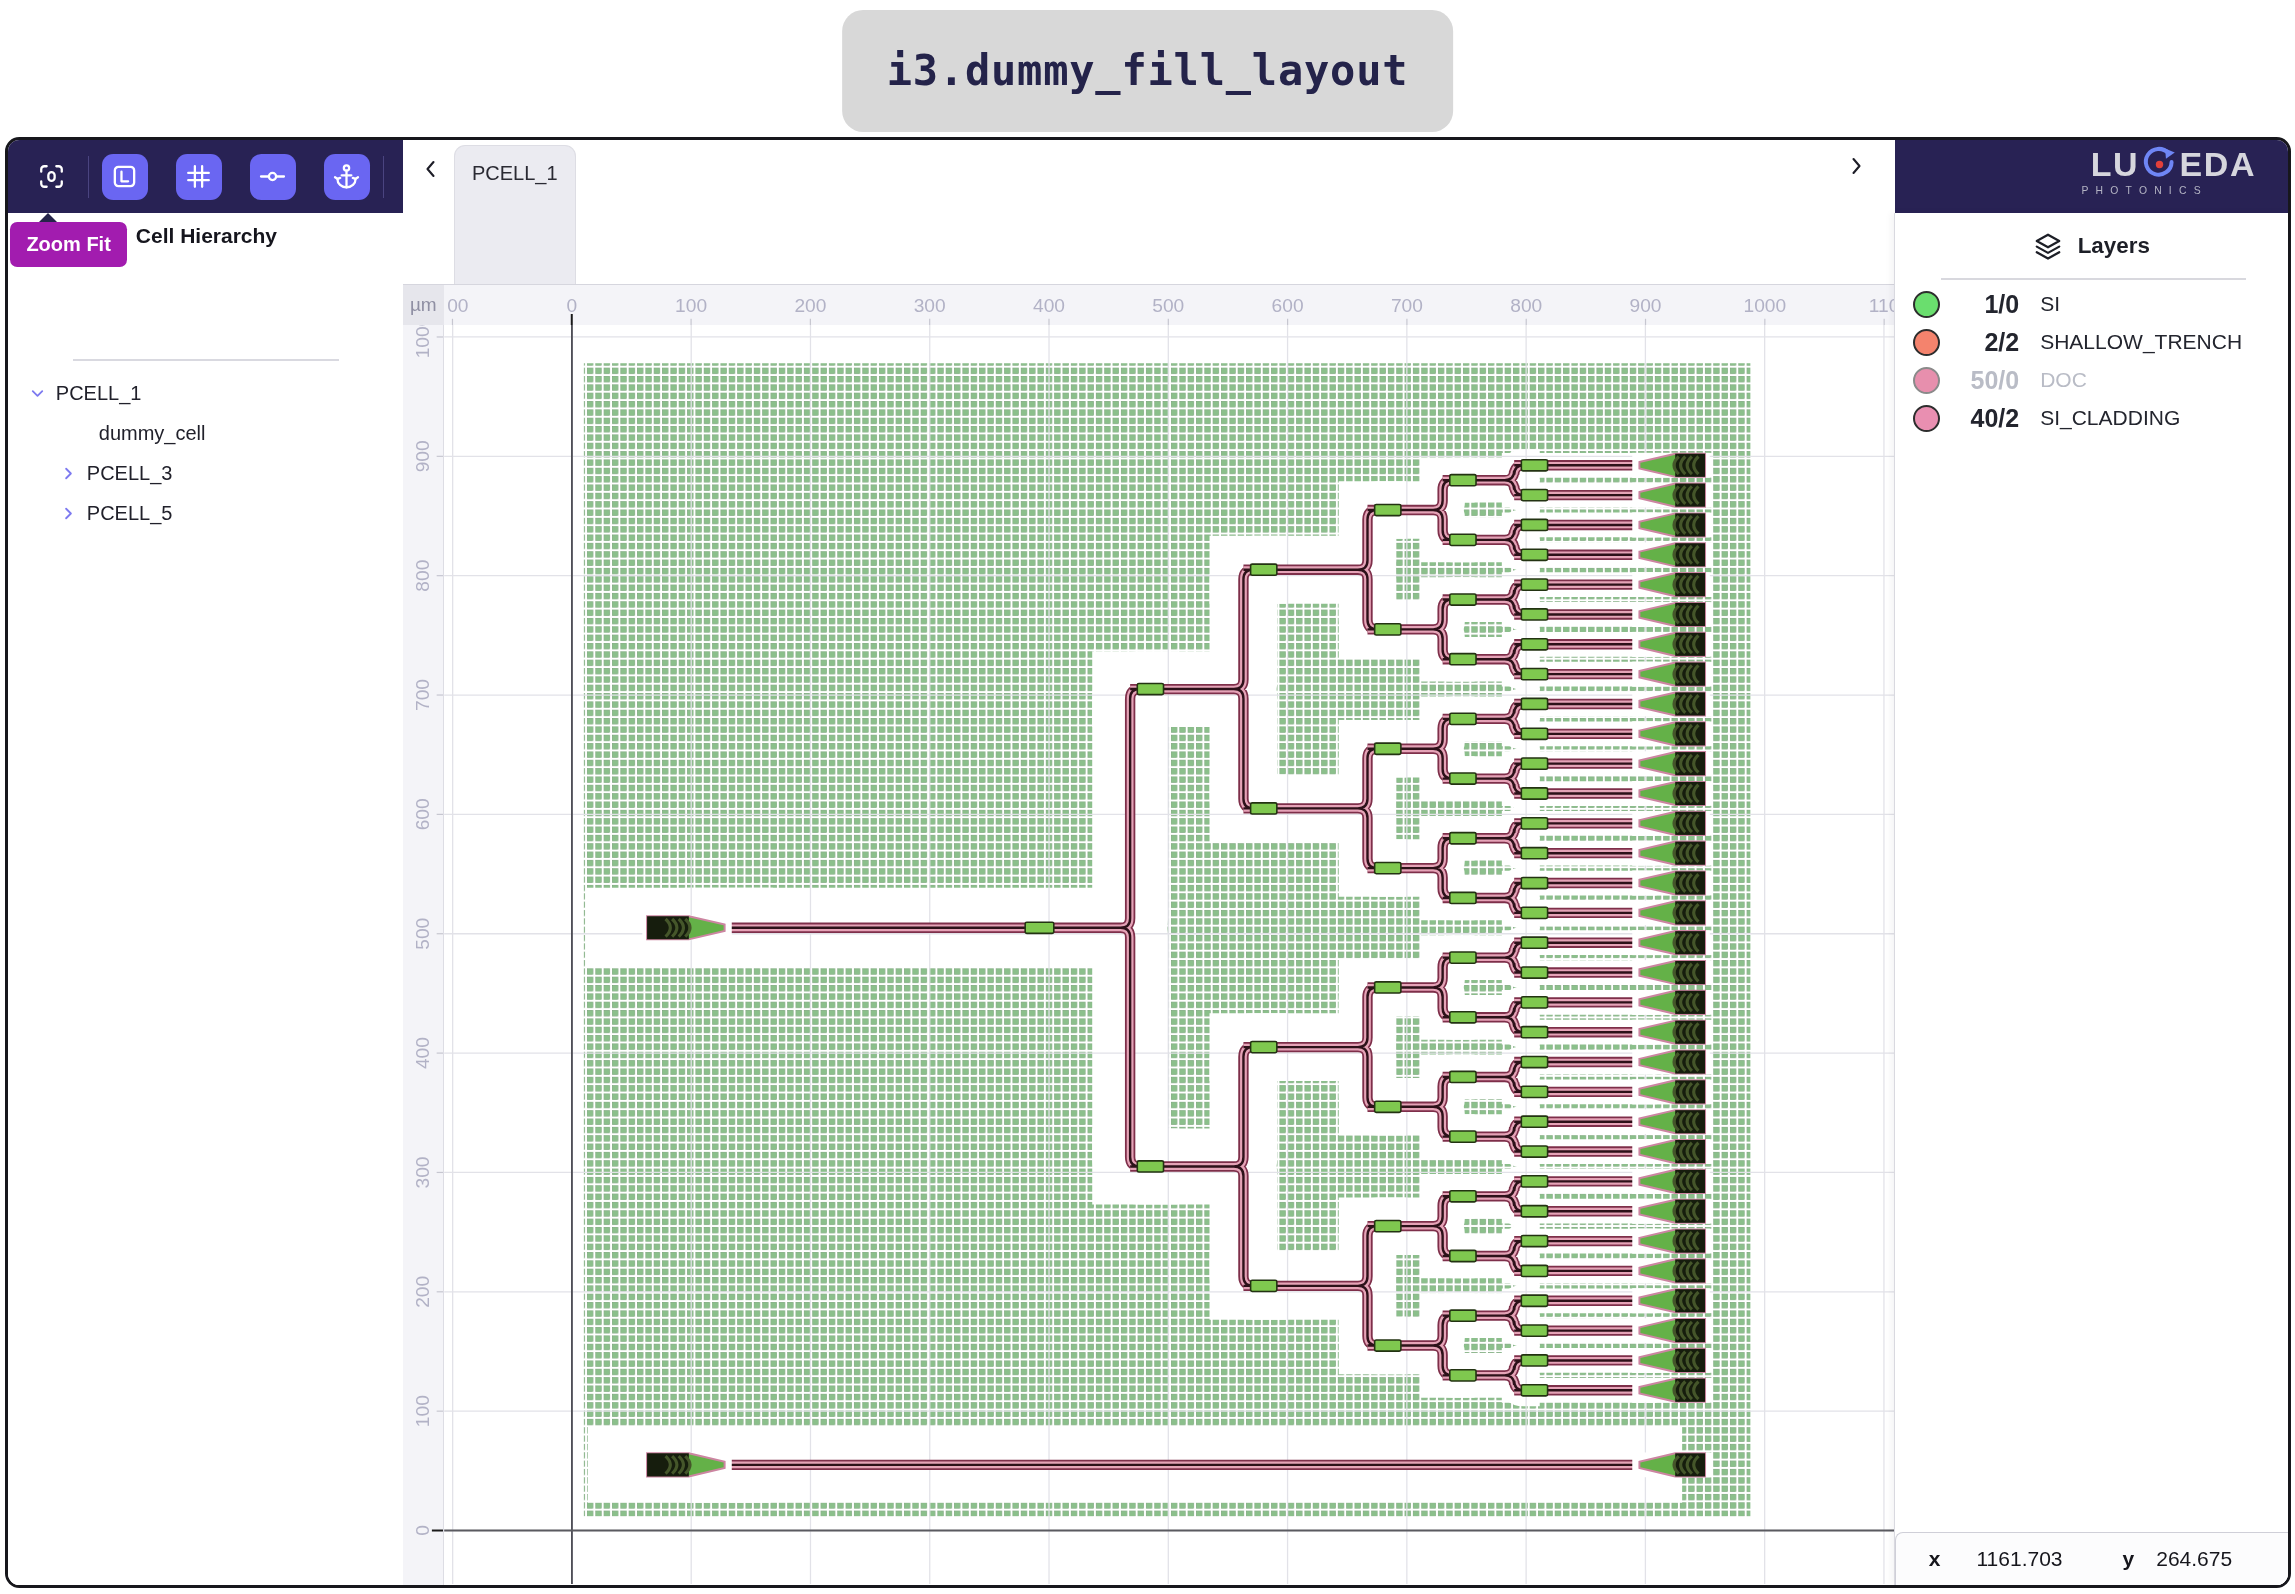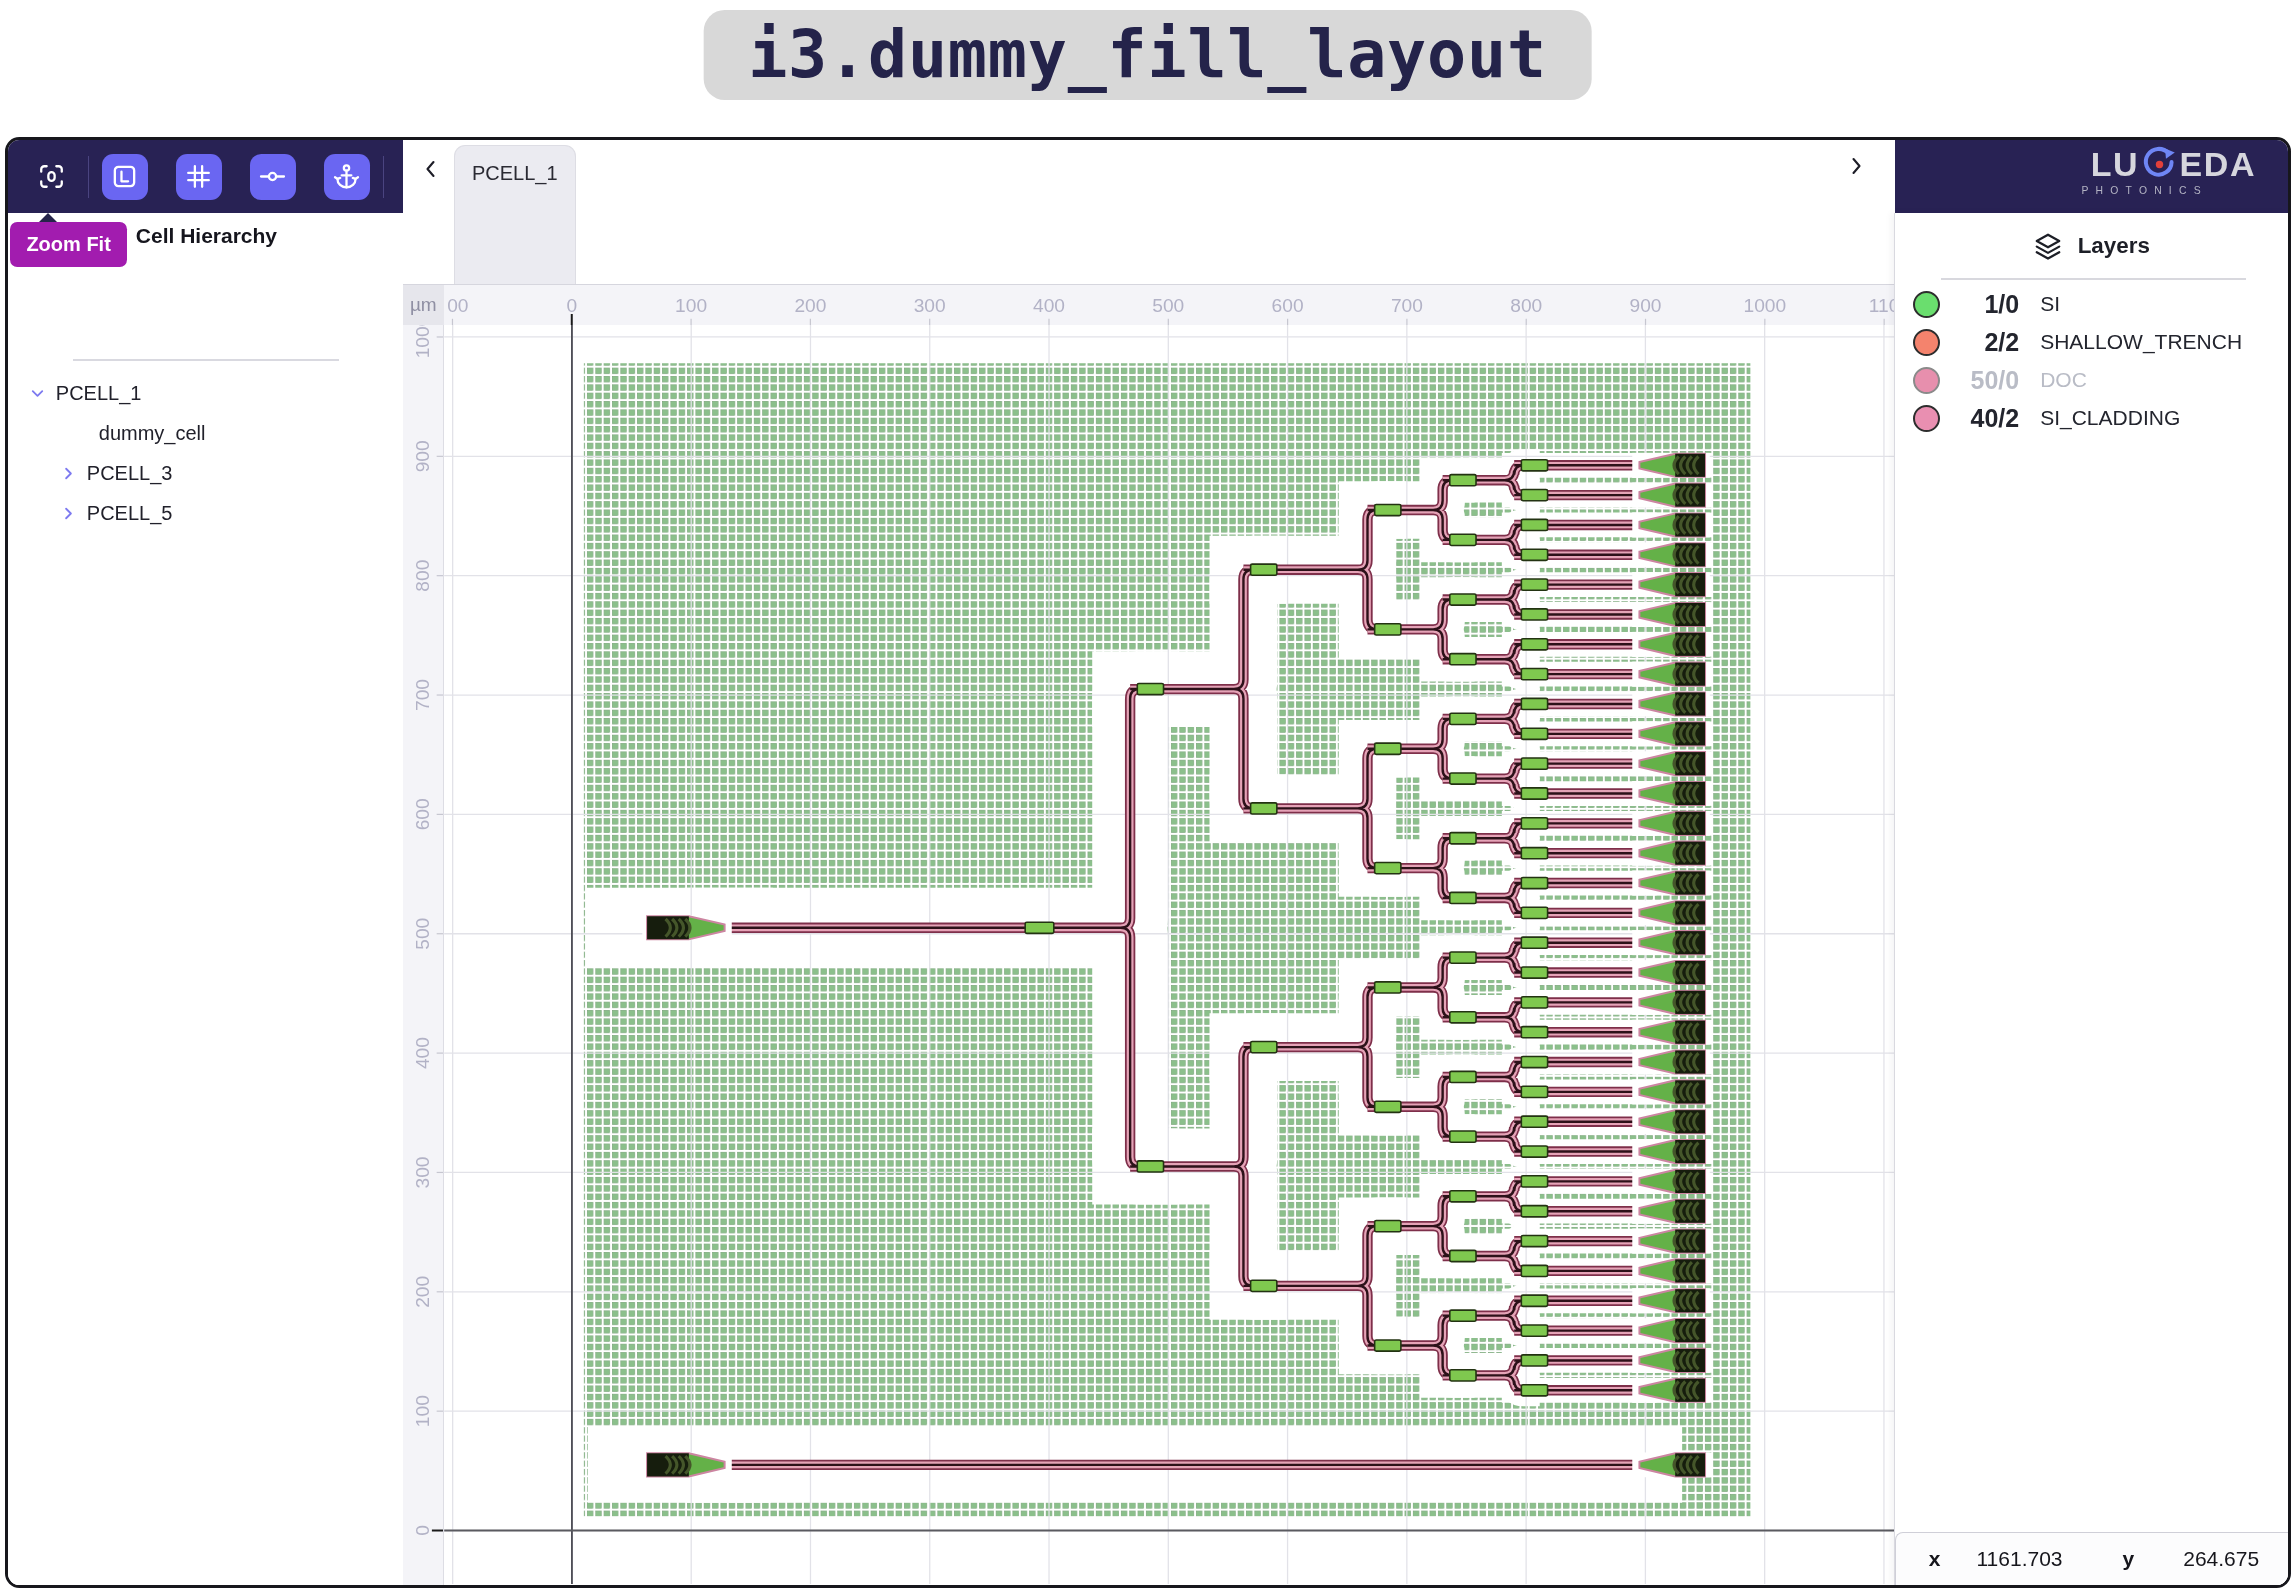--- a/index.html
+++ b/index.html
@@ -1,20 +1,20 @@
 <!DOCTYPE html>
 <html style="font-size:12.8px"><head>
 <meta charset="utf-8">
 <style>
   html,body{margin:0;padding:0;width:2295px;height:1594px;background:#ffffff;
     font-family:"Liberation Sans",sans-serif;overflow:hidden;}
   .title-pill{position:absolute;left:50%;top:9.6px;transform:translateX(-50%);
-    background:#d8d8d8;border-radius:21px;height:90px;display:flex;align-items:center;
+    background:#d8d8d8;border-radius:21px;height:122px;display:flex;align-items:center;
     padding:0 45px;font-family:"DejaVu Sans Mono",monospace;font-weight:bold;
-    font-size:65px;color:#24234a;letter-spacing:0.8px;}
+    font-size:42px;color:#24234a;letter-spacing:0.8px;}
   .window{position:absolute;left:4.8px;top:137px;width:2286px;height:1451px;
     border:3.2px solid #17171c;border-radius:14.4px;background:#ffffff;box-sizing:border-box;
     overflow:hidden;}
   .toolbar{position:absolute;left:0;top:0;width:100%;height:73px;background:#282254;
     display:flex;align-items:center;}
   .tb-icon{width:46px;height:46px;display:flex;align-items:center;justify-content:center;
     border-radius:11.2px;flex:0 0 auto;}
   .tb-icon.active{background:#6a66f2;}
   .tb-sep{width:1.6px;height:42px;background:#4a4480;margin:0 12.8px;flex:0 0 auto;}
   .logo{position:absolute;right:22.4px;top:6.4px;width:184px;text-align:left;}
@@ -806,21 +806,21 @@
    <span class="layer-gds">40/2</span>
    <span class="layer-name">SI_CLADDING</span>
         </div>
       </div>
   </div>
 
   <div class="statusbox">
     <span class="st-lab" style="margin-left:33px">x</span>
     <span style="margin-left:36px">1161.703</span>
     <span class="st-lab" style="margin-left:60px">y</span>
-    <span style="margin-left:49px">264.675</span>
+    <span style="margin-left:22px">264.675</span>
   </div>
 </div>
 
 <div class="tooltip">
   <div class="caret"></div>
   <span>Zoom Fit</span>
 </div>
 
 
 </body></html>

